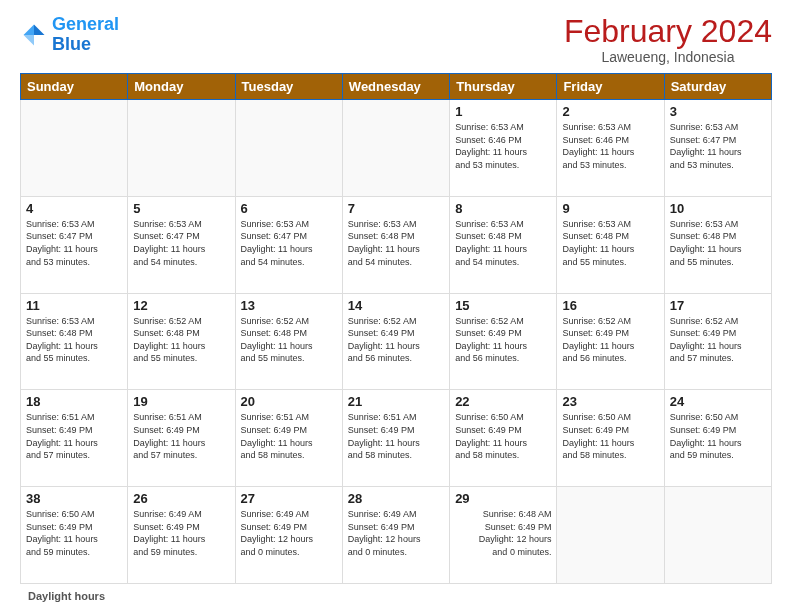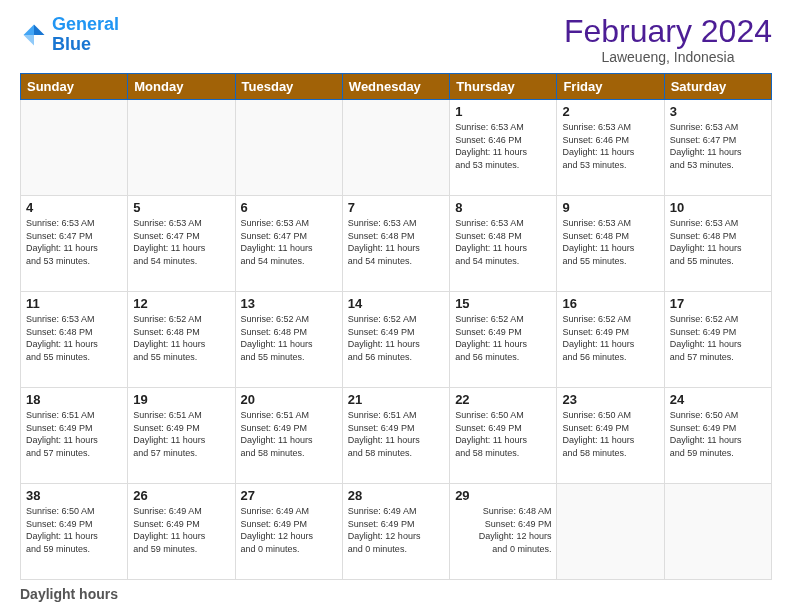--- a/index.html
+++ b/index.html
@@ -40,21 +40,21 @@
     .logo-icon {
       width: 28px;
       height: 28px;
     }
     .title-area {
       text-align: right;
     }
     .main-title {
       font-size: 32px;
       font-weight: normal;
-      color: #4c1d95;
+      color: #b91c1c;
       line-height: 1;
     }
     .subtitle {
       font-size: 14px;
       color: #555;
       margin-top: 2px;
       text-align: center;
     }
     .calendar {
       flex: 1;
@@ -90,22 +90,23 @@
     .day-info {
       font-size: 9px;
       color: #333;
       line-height: 1.4;
     }
     .empty-cell {
       background: #f9f9f9;
     }
     .legend {
       margin-top: 6px;
-      font-size: 14px;
+      font-size: 11px;
       color: #555;
+      margin-left: 8px;
     }
     .legend span {
       font-weight: bold;
     }
   </style>
 </head>
 <body>
 
 <div class="page">
   <div class="header">

